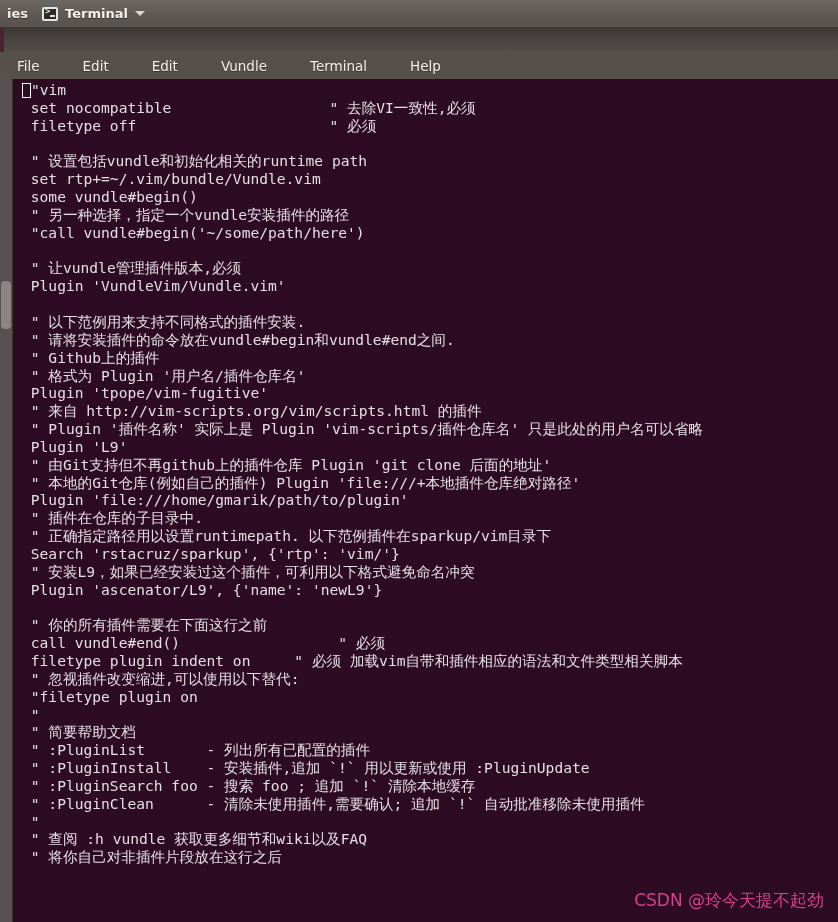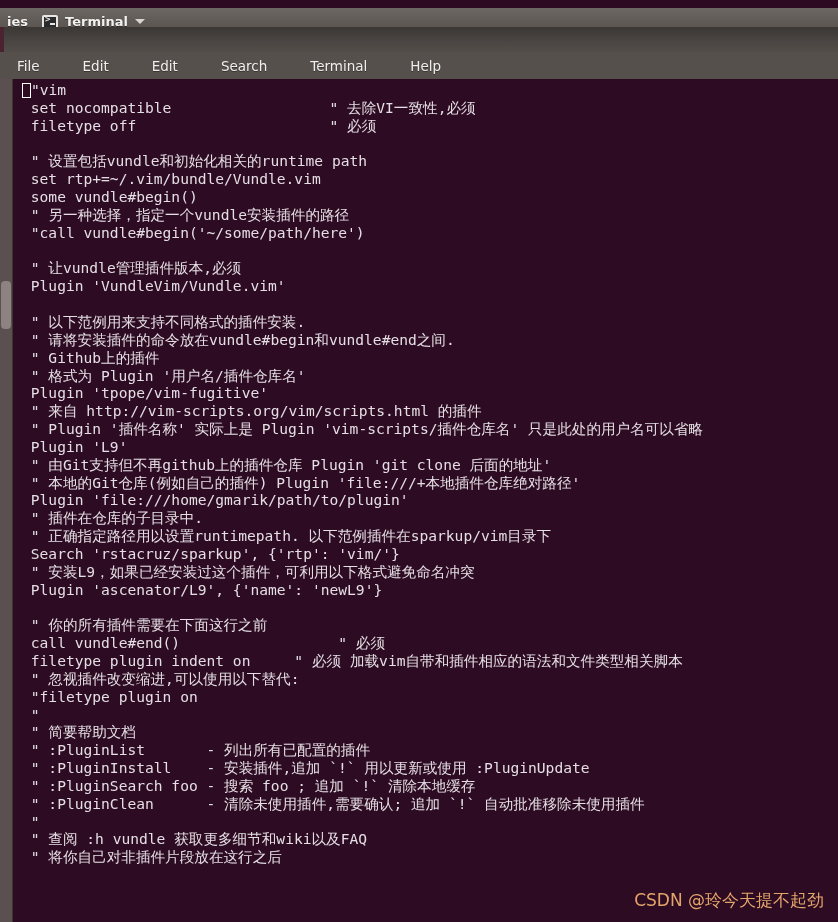--- a/index.html
+++ b/index.html
@@ -23,21 +23,20 @@
     width: 838px; height: 27px;
     background: linear-gradient(to bottom, #6d6763 0%, #5f5955 55%, #57524e 100%);
     display: flex;
     align-items: center;
     color: #f2f1f0;
     font-family: "DejaVu Sans", sans-serif;
     font-size: 13px;
     font-weight: bold;
     overflow: hidden;
     white-space: nowrap;
-    margin-top: 8px;
   }
   #unity-panel .panel-item {
     display: flex;
     align-items: center;
     height: 27px;
     padding: 0 7px;
   }
   .panel-cut-label {
     padding-left: 0px;
     padding-right: 6px;
@@ -167,21 +166,21 @@
     margin-right: 0px;
   }
 
   
   #watermark {
     position: absolute;
     right: 14px;
     bottom: 10px;
     font-family: "DejaVu Sans", sans-serif;
     font-size: 17px;
-    color: #fdba74;
+    color: #ec4899;
     opacity: .88;
     white-space: nowrap;
   }
 </style>
 </head>
 <body>
 
 <div id="unity-panel">
   <span class="panel-item panel-cut-label">ies</span>
   <span class="panel-item">
@@ -192,21 +191,21 @@
 </div>
 
 <div id="window-chrome">
   <div class="left-edge"></div>
 </div>
 
 <div id="menubar">
   <span class="menu-item">File</span>
   <span class="menu-item">Edit</span>
   <span class="menu-item">Edit</span>
-  <span class="menu-item">Search</span>
+  <span class="menu-item">Vundle</span>
   <span class="menu-item">Terminal</span>
   <span class="menu-item">Help</span>
 </div>
 
 <div id="terminal">
   <div id="term-scrollbar">
     <div class="thumb"></div>
   </div>
   <div id="term-screen">
       <div class="trow"><span class="cursor-block"></span><span>"vim</span></div>

